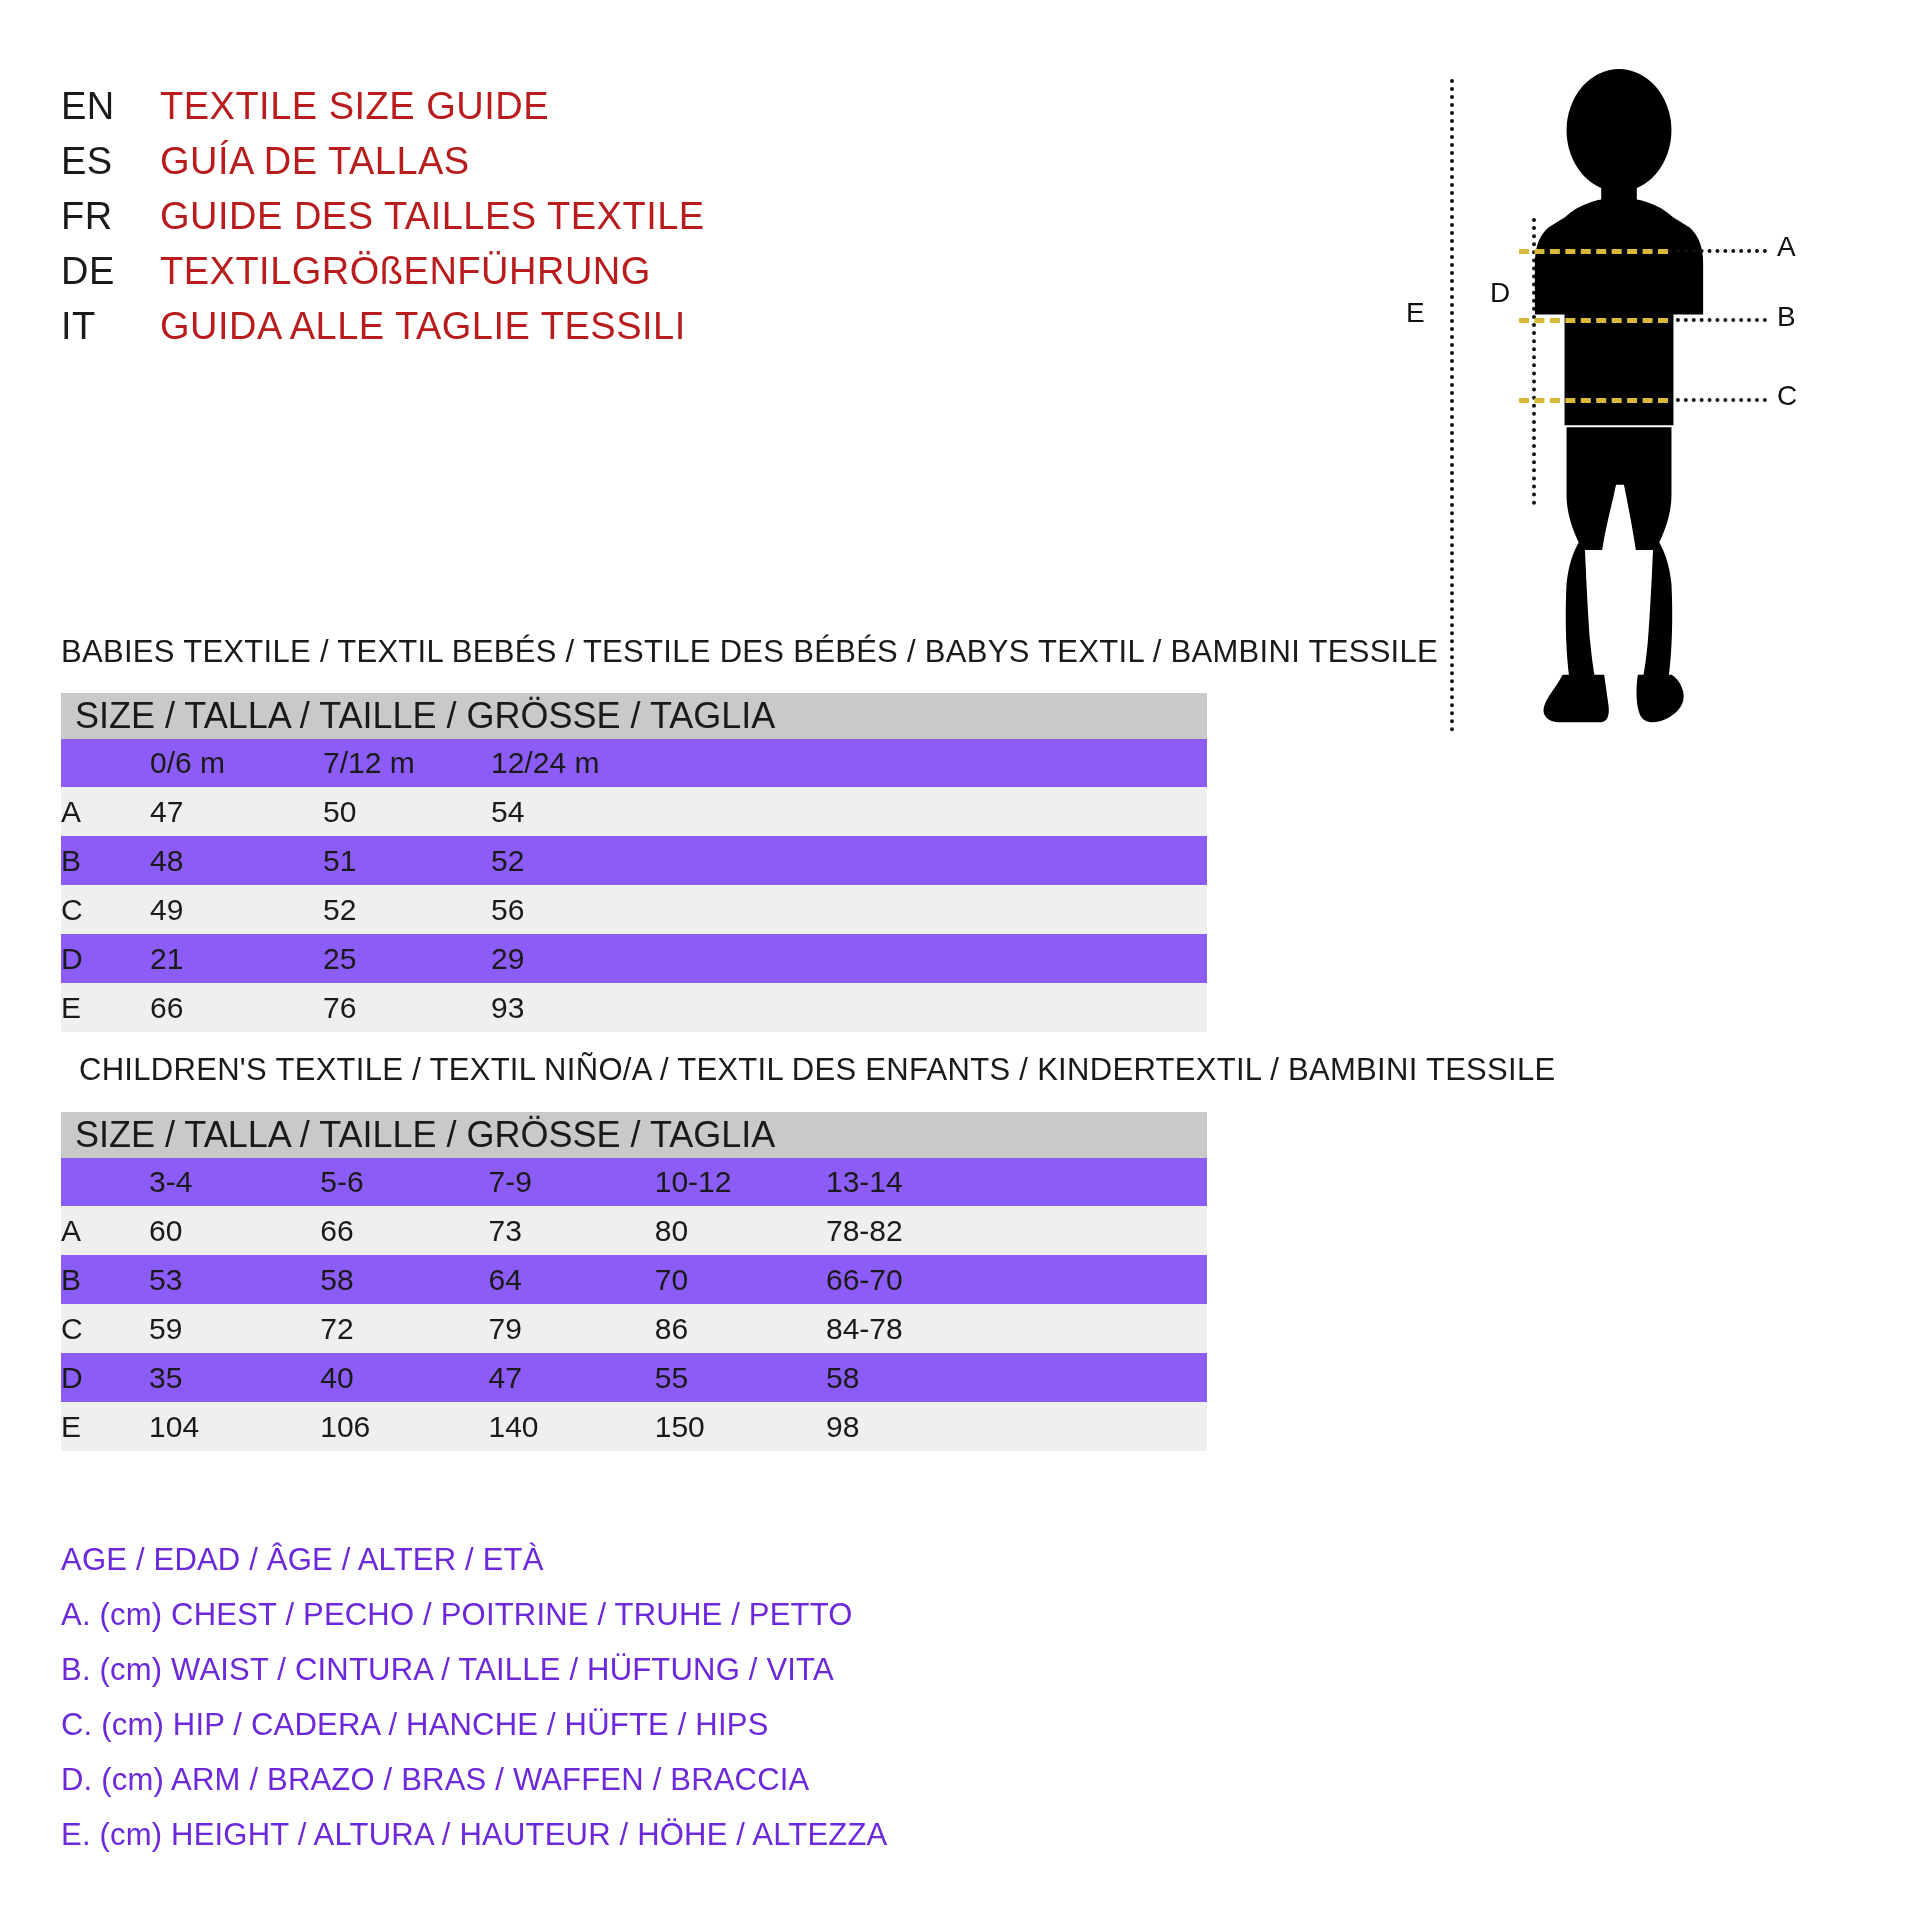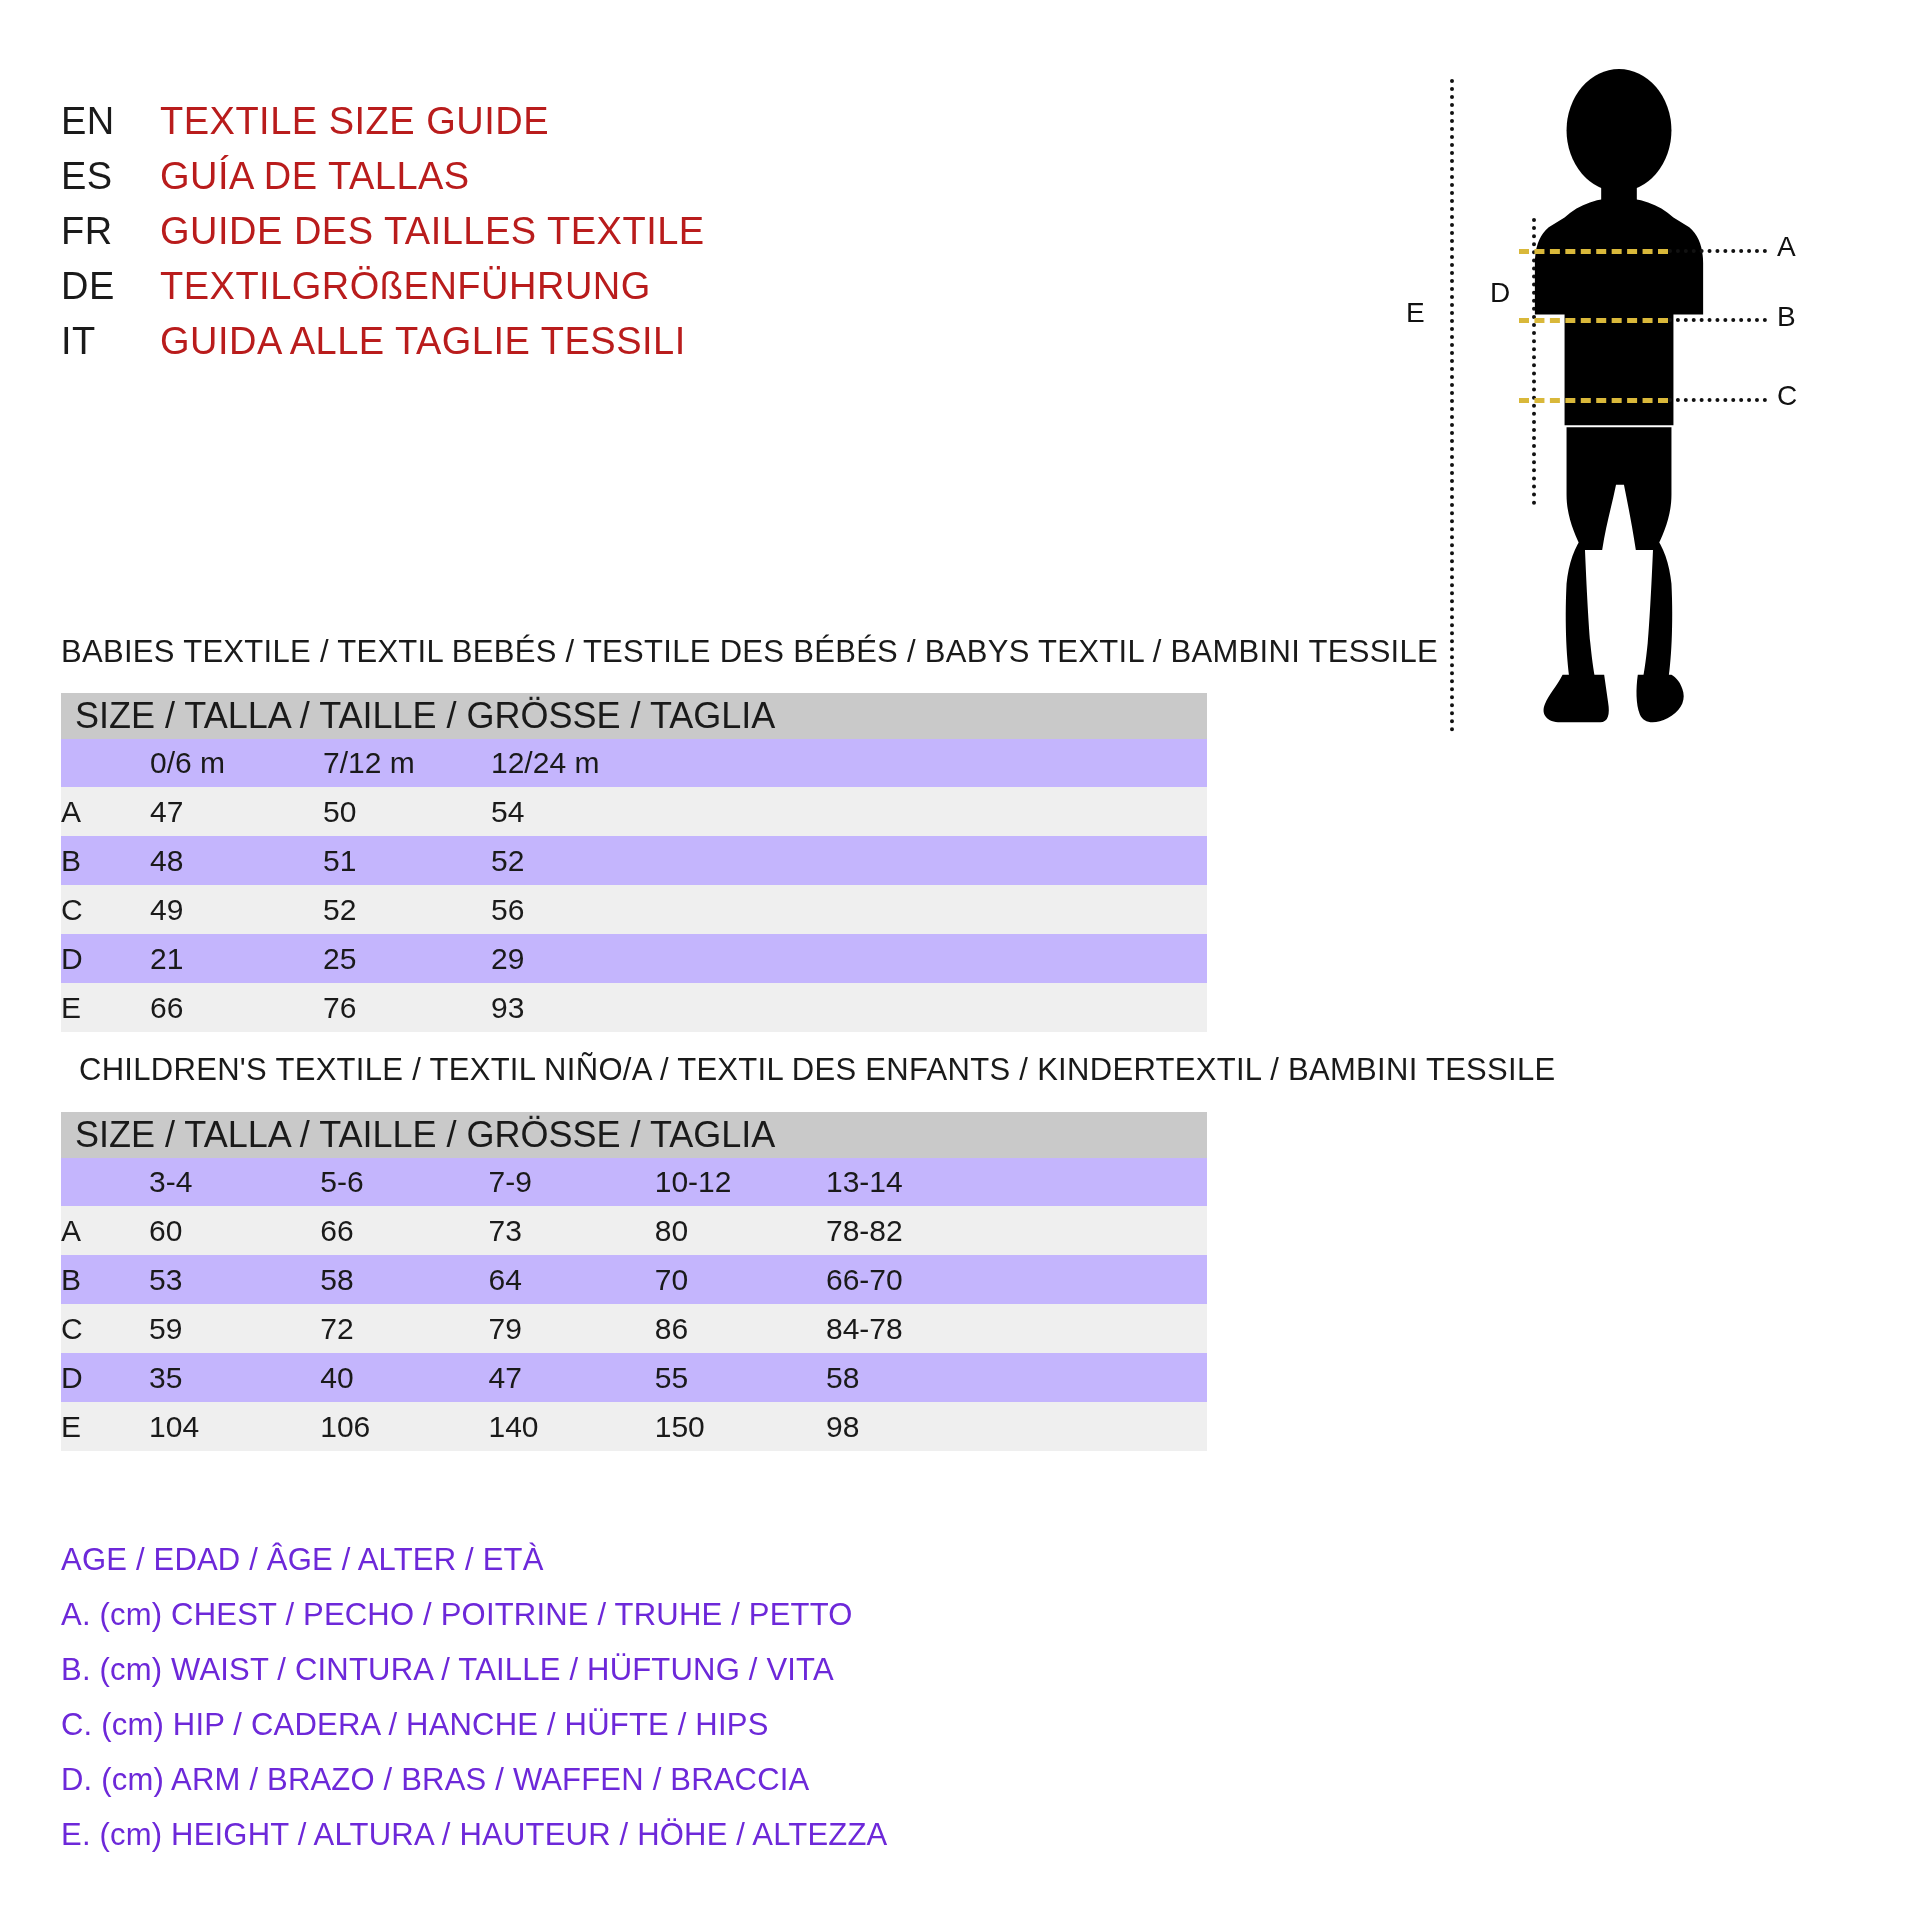--- a/index.html
+++ b/index.html
@@ -20,21 +20,21 @@
     width: 1927px;
     height: 1927px;
     box-sizing: border-box;
     padding: 0;
   }
 
   
   .lang-block {
     position: absolute;
     left: 61px;
-    top: 100px;
+    top: 85px;
     width: 990px;
   }
   .lang-row {
     display: flex;
     align-items: baseline;
     height: 55px;
   }
   .lang-code {
     width: 99px;
     font-size: 38px;
@@ -108,21 +108,21 @@
   }
   .band-head {
     background: #c9c9c9;
     font-size: 36px;
   }
   .band-head td {
     height: 46px;
     padding-left: 14px;
   }
   .row-alt { background: #efefef; }
-  .row-plain { background: #c4b5fd; }
+  .row-plain { background: #8b5cf6; }
   .size-table tr.data-row td { height: 49px; }
   .col-label {
     width: 89px;
     padding-left: 14px;
   }
   .cell { text-align: left; }
 
   
   .babies .c0 { width: 89px; }
   .babies .c1 { width: 173px; }

